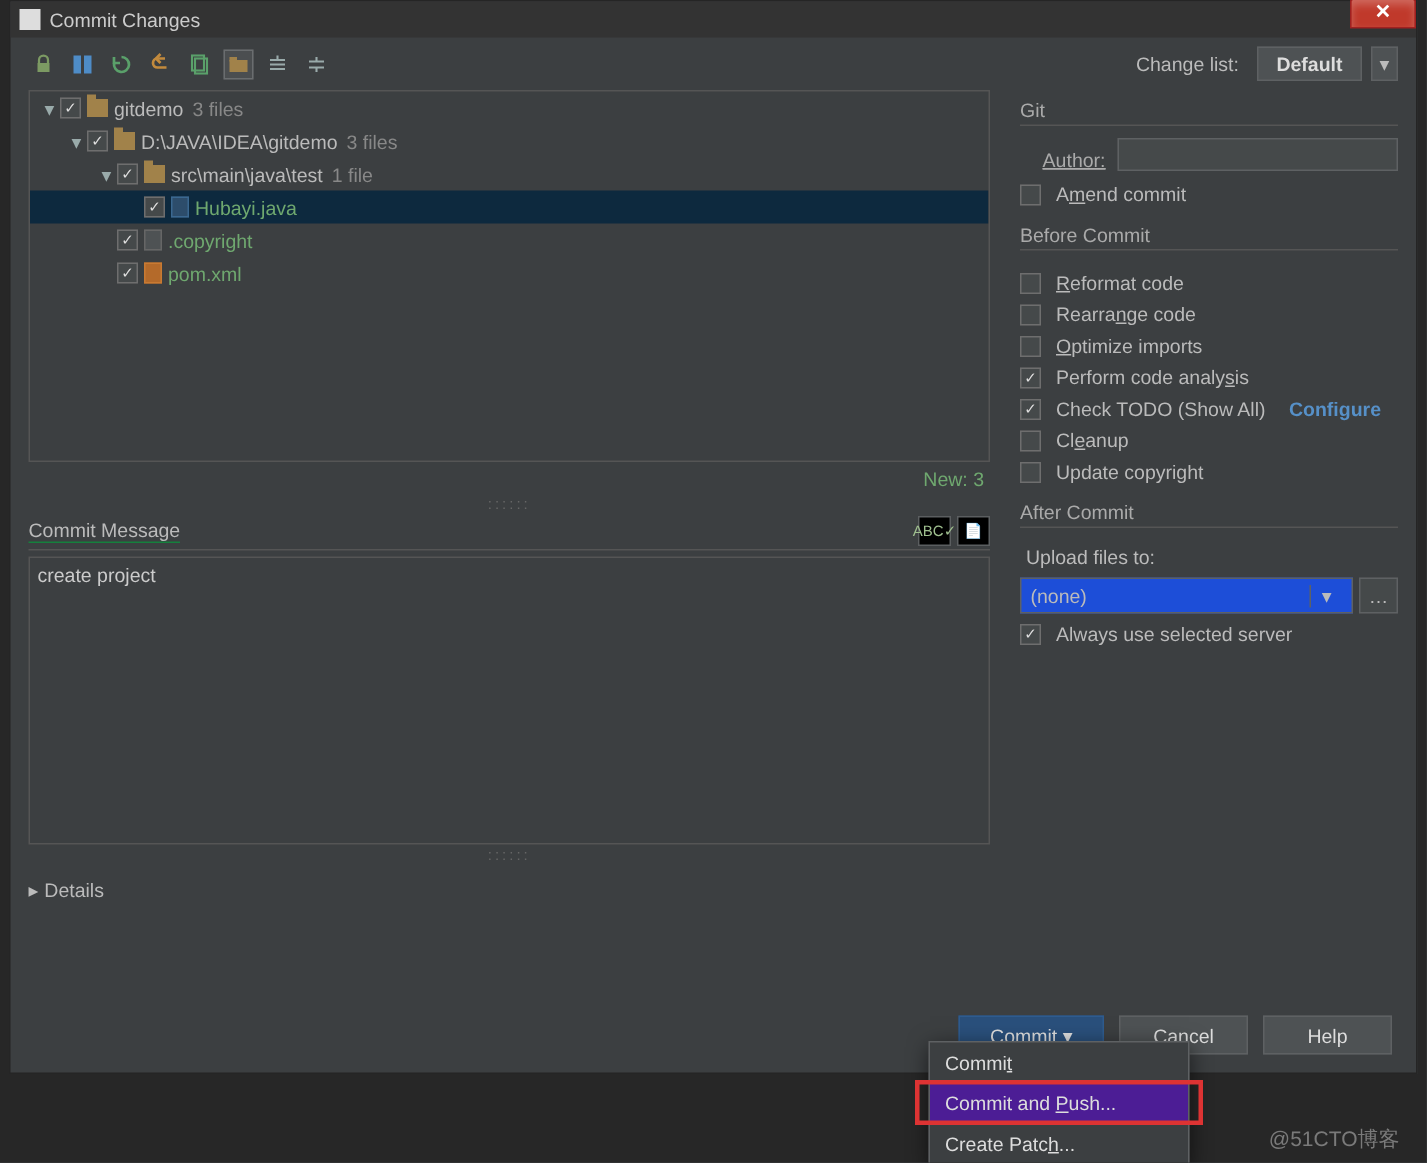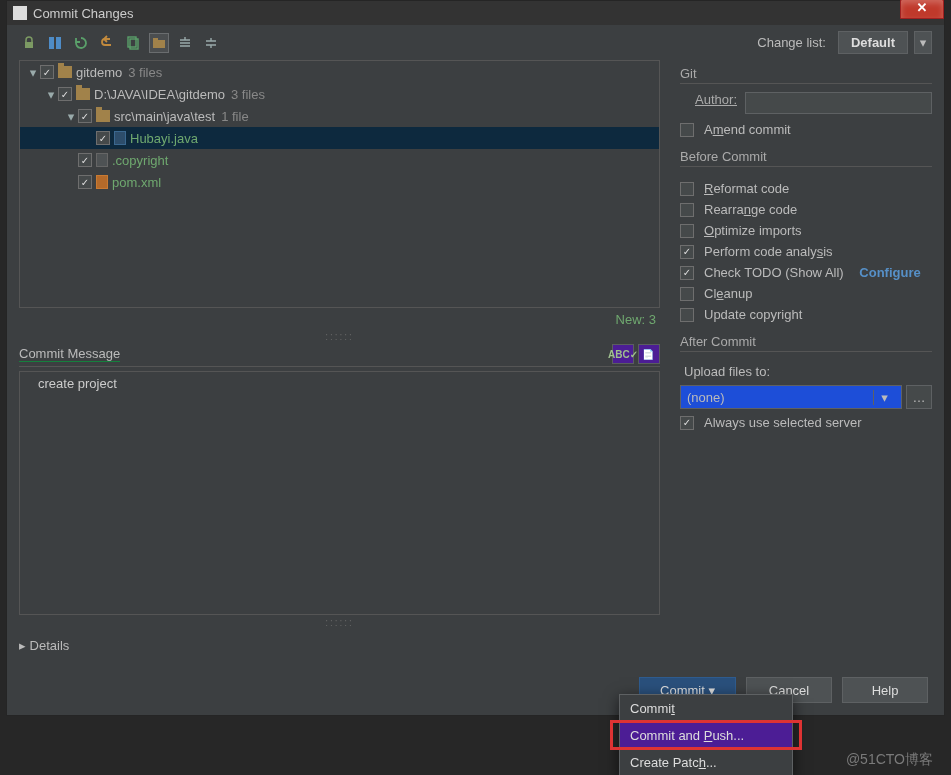--- a/index.html
+++ b/index.html
@@ -34,30 +34,30 @@
   .file-gi { width: 12px; height: 14px; background: #4e5254; margin-right: 4px; display:inline-block; border:1px solid #666; }
   .file-pom { width: 12px; height: 14px; background: #b46a2a; margin-right: 4px; display:inline-block; border:1px solid #c97a32; }
   .tree-label { }
   .tree-green { color: #6fa86f; }
   .tree-gray { color: #888; margin-left: 6px; }
 
   .status { text-align: right; color: #6fa86f; padding: 4px 4px 2px 0; }
   .dots { text-align: center; color: #666; letter-spacing: 2px; font-size: 10px; margin: 2px 0; cursor: row-resize; }
 
   .commit-hdr { display: flex; align-items: center; border-bottom: 1px solid #555; padding-bottom: 2px; margin-bottom: 4px; }
-  .commit-msg { border: 1px solid #555; background: #3c3f41; height: 244px; padding: 4px 18px; color: #ccc; font-size: 13px; outline: none; resize: none; width: 100%; }
+  .commit-msg { border: 1px solid #555; background: #3c3f41; height: 192px; padding: 4px 5px; color: #ccc; font-size: 13px; outline: none; resize: none; width: 100%; }
   .hdr-icons { margin-left: auto; display: flex; gap: 4px; }
-  .hdr-icon { width: 22px; height: 20px; border: 1px solid #5b5e60; background: #4c1d95; display:flex; align-items:center; justify-content:center; font-size:10px; color:#9fbf8f;font-weight:bold; }
+  .hdr-icon { width: 22px; height: 20px; border: 1px solid #5b5e60; background: #000000; display:flex; align-items:center; justify-content:center; font-size:10px; color:#9fbf8f; }
 
   .details-row { display:flex; align-items:center; margin-top: 8px; }
   .details-row .chev2 { margin-right: 4px; color: #bbb; }
 
   
   .sect-title { color: #aaa; margin: 6px 0 8px 0; border-bottom: 1px solid #555; padding-bottom: 2px; display: inline-block; width: 100%; }
-  .field-row { display:flex; align-items:flex-start; margin-bottom:8px;text-decoration:underline; }
+  .field-row { display:flex; align-items:flex-end; margin-bottom:8px;text-decoration:underline; }
   .field-row label { width: 62px; text-align: right; margin-right: 8px; color:#aaa; }
   .text-in { flex:1; background:#45494a; border:1px solid #5e6163; height:22px; padding: 2px 4px; color:#ccc; }
   .cb-row { display:flex; align-items:center; margin: 6px 0; gap: 6px; }
   .link { color: #5690c8; cursor: pointer; font-weight: bold; }
   .select-row { display:flex; gap:4px; margin:6px 0; }
   .select-box { flex:1; display:flex; background:#1d4ed8; border:1px solid #5e6163; height:24px; align-items:center; padding:0 6px; justify-content:space-between;}
   .select-arrow { width:22px; border-left:1px solid #5e6163; text-align:center; }
   .ellipsis { width:26px; height:24px; background:#45494a; border:1px solid #5e6163; display:flex; align-items:center; justify-content:center; }
 
   .footer { position:absolute; bottom: 12px; right: 16px; display:flex; gap:10px; }

